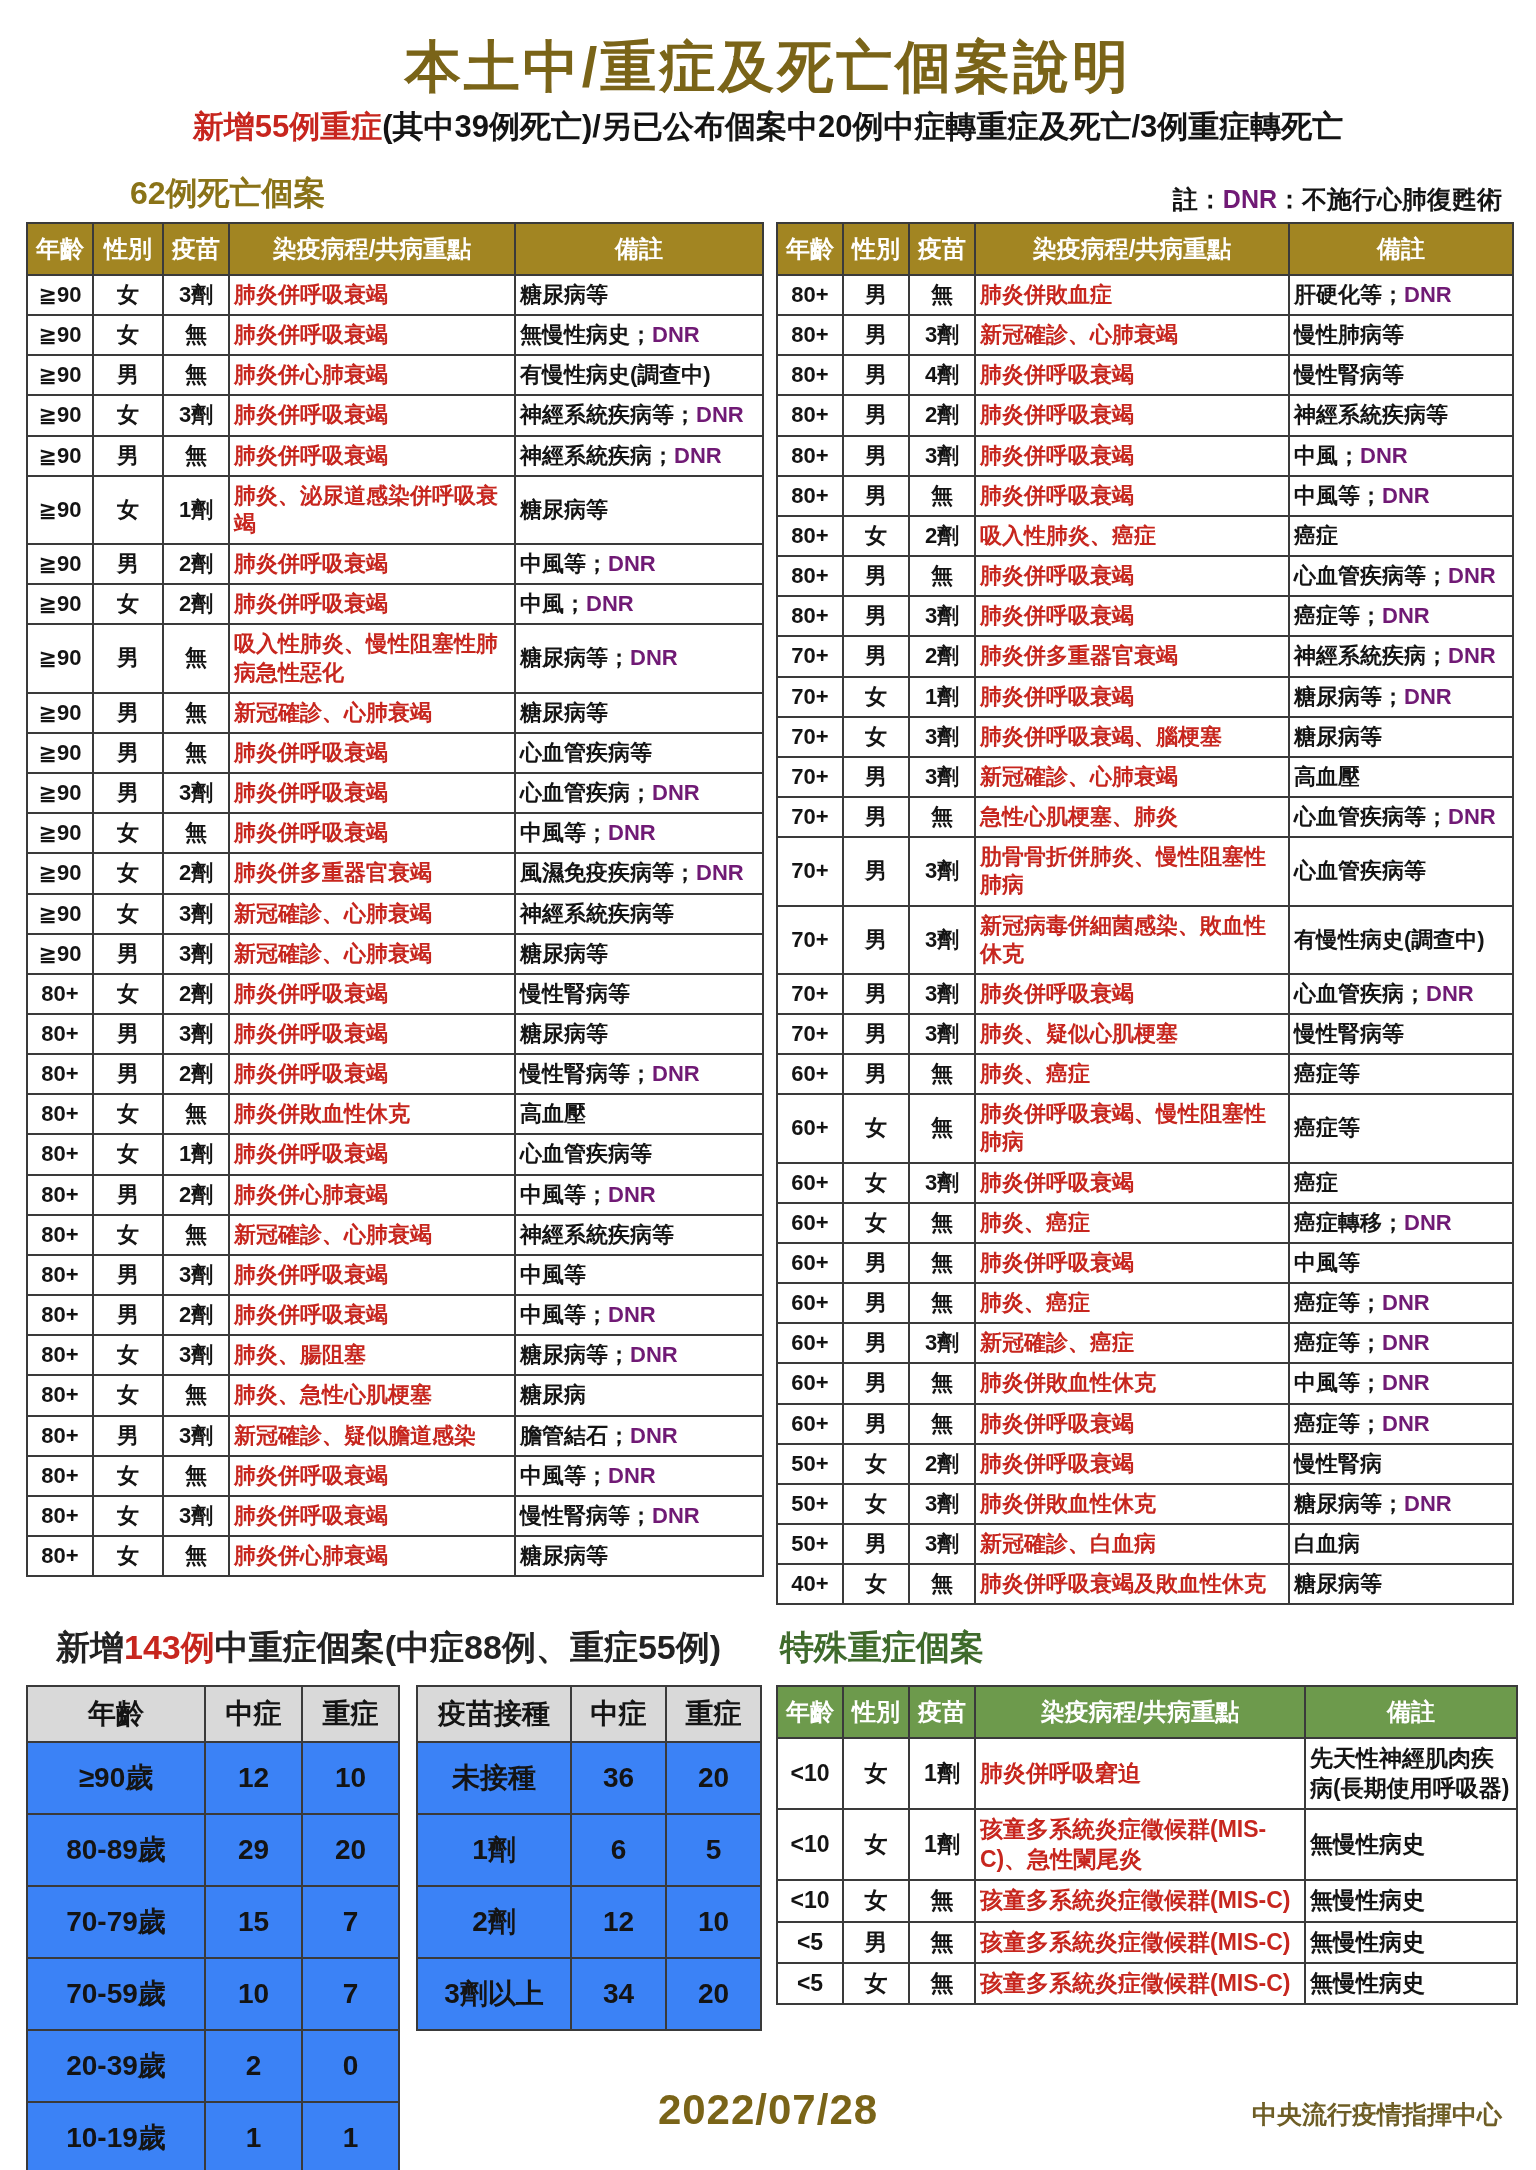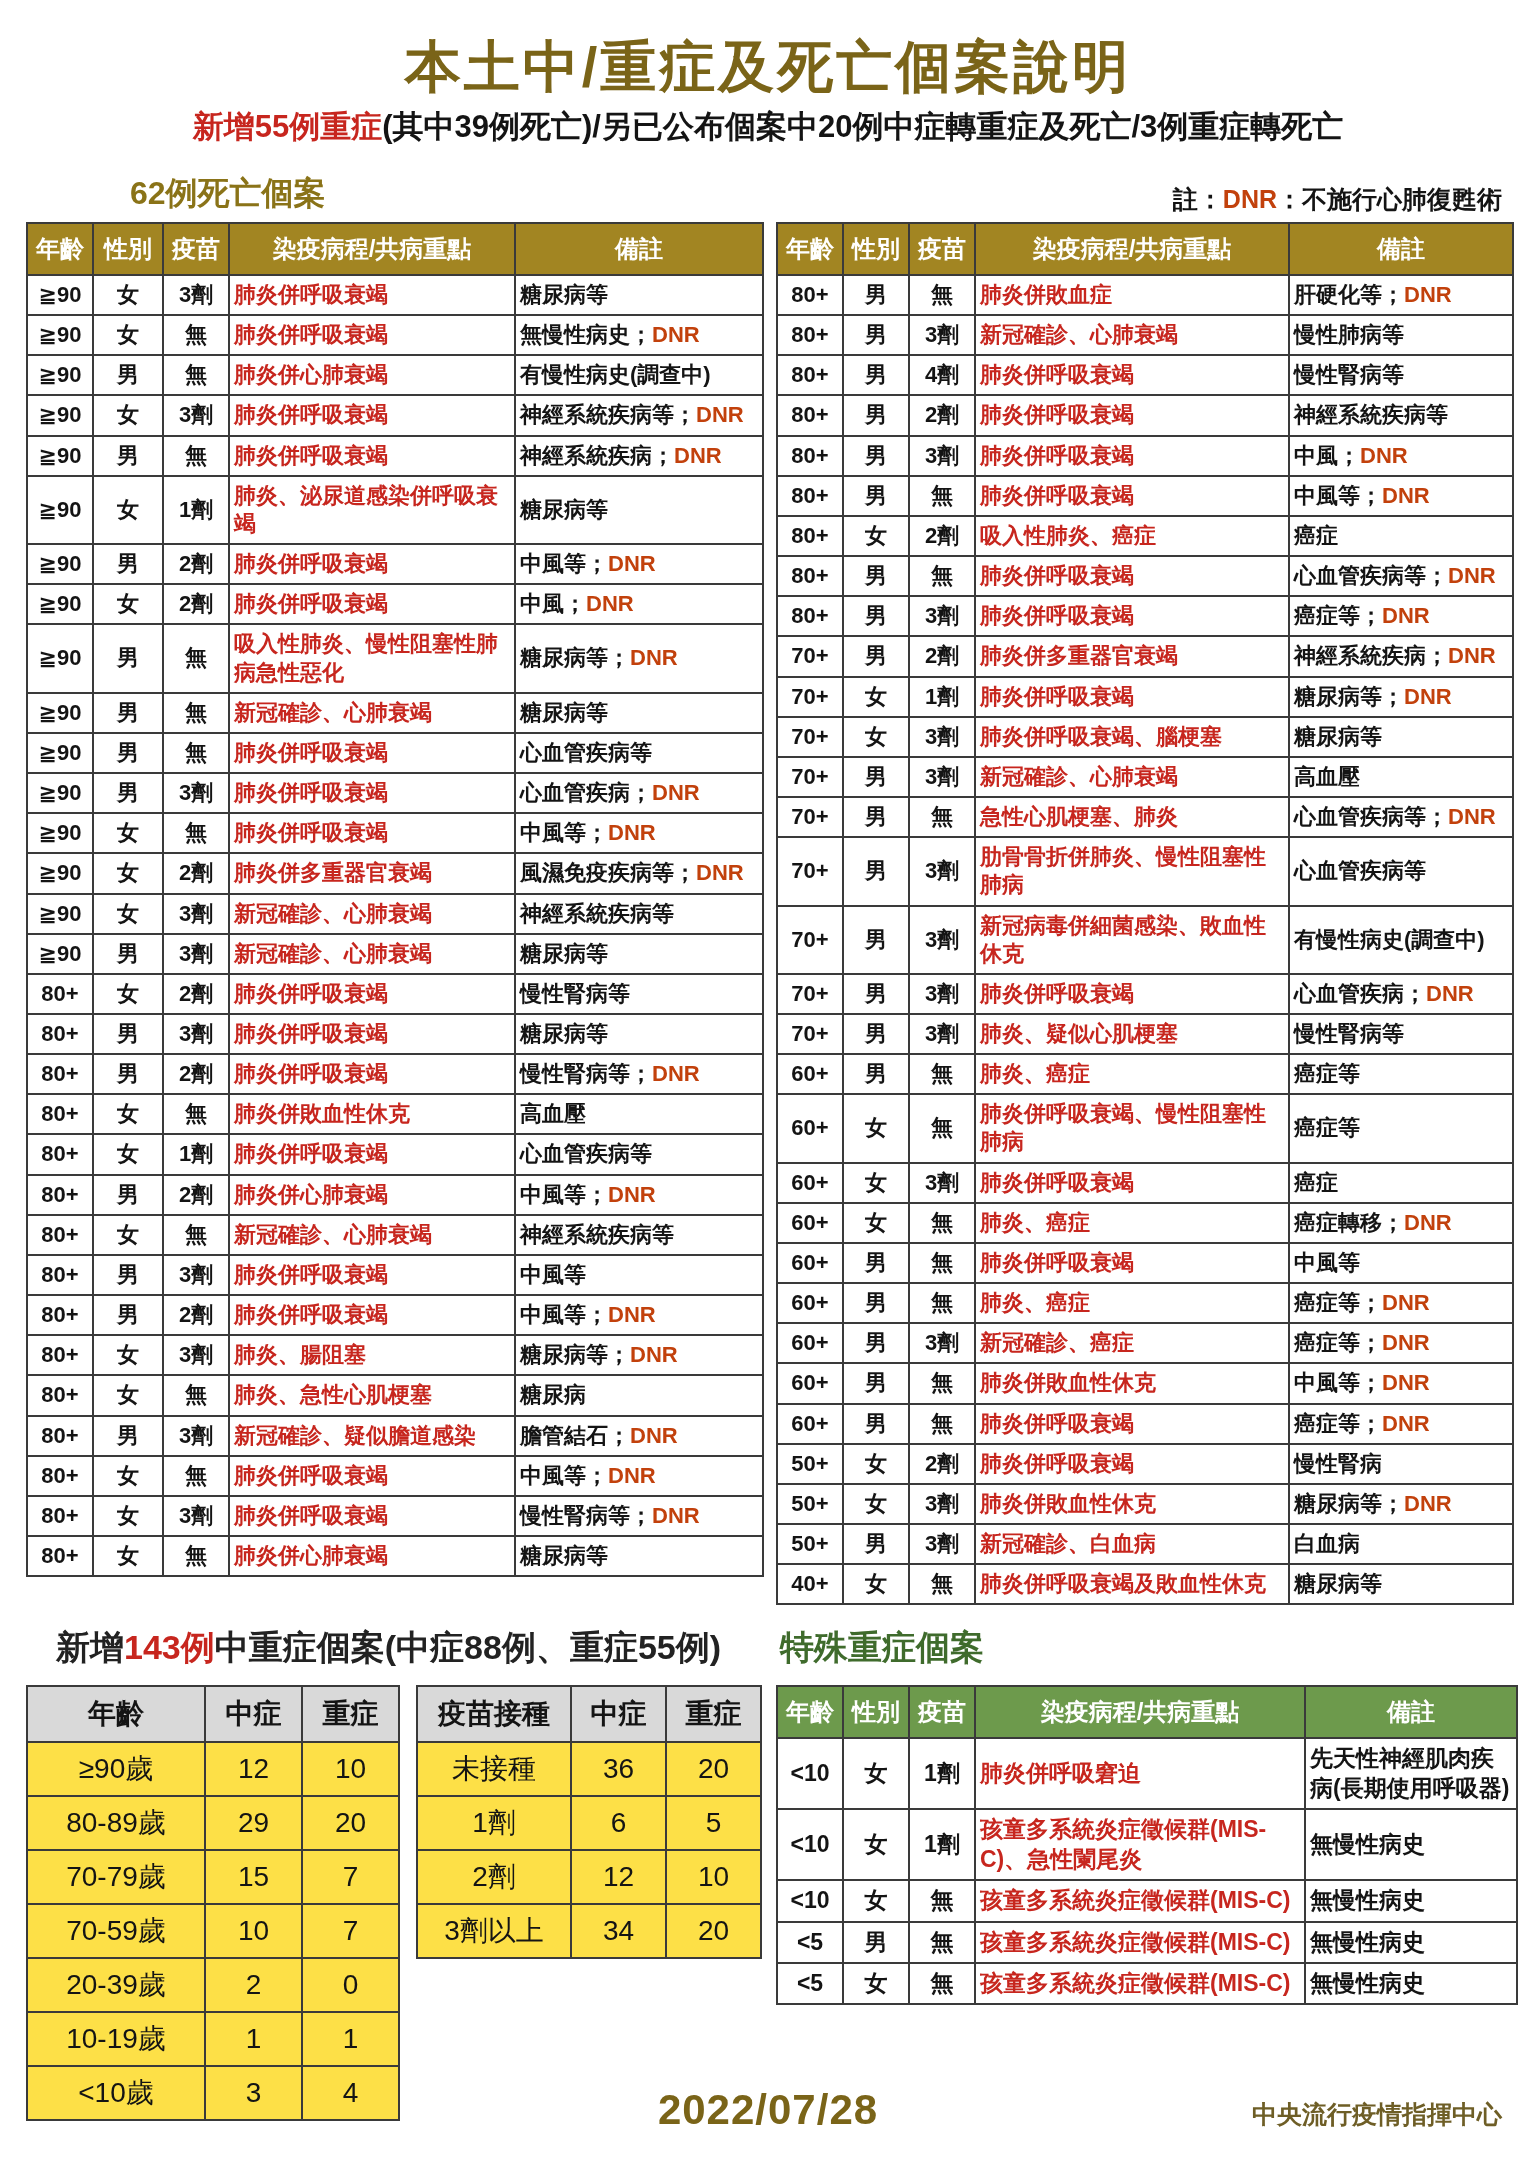--- a/index.html
+++ b/index.html
@@ -20,21 +20,21 @@
     color:#7a6418;
   }
   .subtitle{
     text-align:center;
     font-size:31px;
     font-weight:bold;
     color:#141414;
     white-space:nowrap;
   }
   .red-text{color:#c7261e;}
-  .blue-text{color:#c2410c;}
+  .blue-text{color:#701a75;}
   .death-head{
     display:flex;
     justify-content:space-between;
     align-items:flex-end;
     margin:24px 34px 6px 34px;
   }
   .death-label{
     margin-left:96px;
     font-size:32px;
     font-weight:bold;
@@ -99,25 +99,25 @@
     background:#d9d9d9;
     color:#141414;
     font-size:28px;
     font-weight:bold;
     border:2px solid #3a3a3a;
     padding:8px 2px;
   }
   table.stat td{
     border:2px solid #3a3a3a;
     font-size:28px;
-    font-weight:normal;
+    font-weight:bold;
     text-align:center;
-    padding:7px 2px;
+    padding:16px 2px;
     color:#141414;
-    background:#fde047;
+    background:#3b82f6;
   }
   .bottom-right{flex:1;}
   .special-label{
     margin:6px 0 14px 4px;
     font-size:34px;
     font-weight:bold;
     color:#3f6b2c;
   }
   .footer-date{
     position:absolute;

